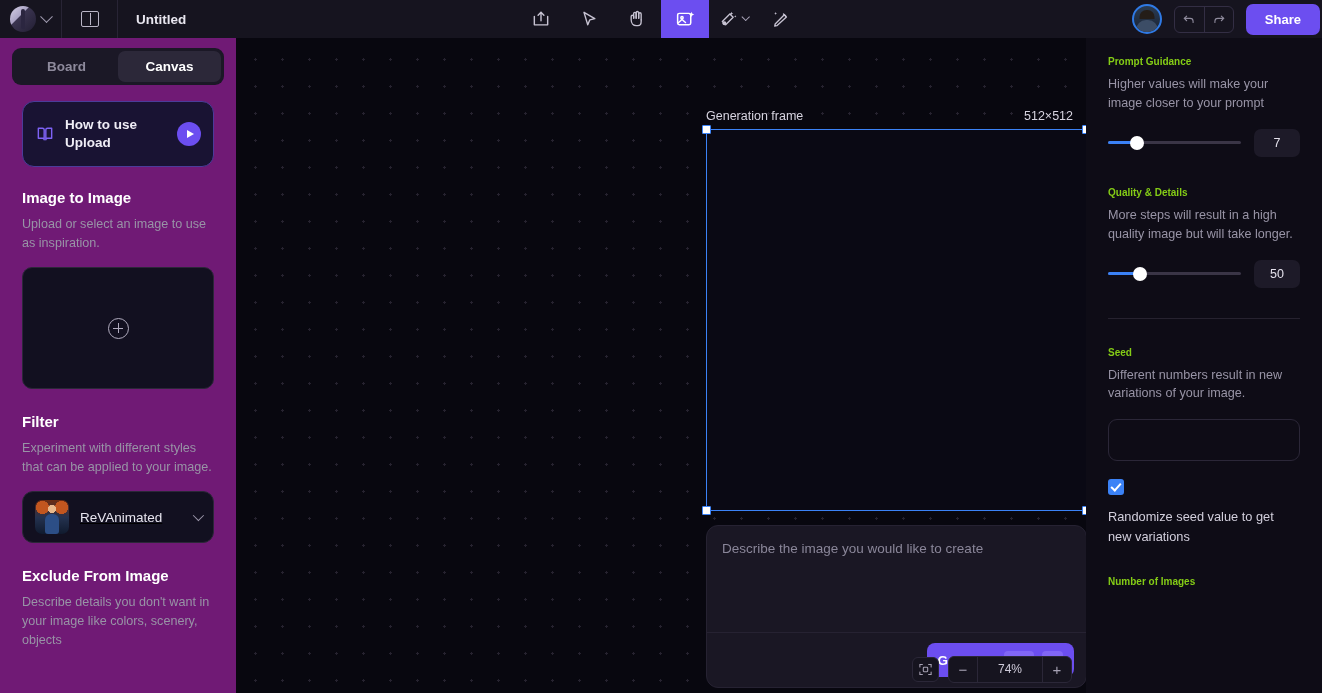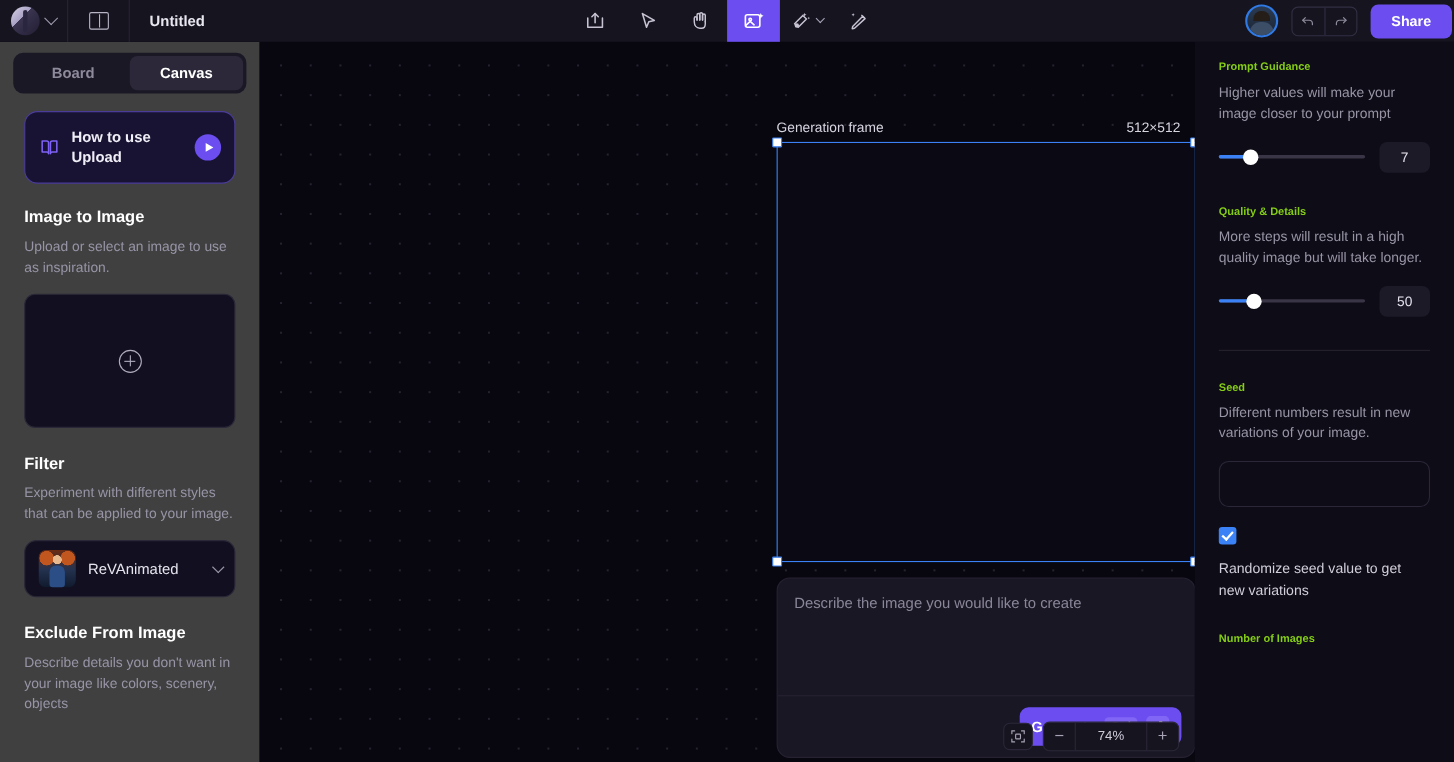--- a/index.html
+++ b/index.html
@@ -85,21 +85,21 @@
     background: #6c4ef0; color: #fff; font-size: 13px; font-weight: 700;
     border: none; border-radius: 7px; padding: 8px 19px; cursor: pointer;
     font-family: "Liberation Sans", sans-serif;
   }
 
   
   .body { flex: 1; display: flex; position: relative; overflow: hidden; }
 
   
   .sidebar {
-    width: 236px; min-width: 236px; background: #404040;
+    width: 236px; min-width: 236px; background: #701a75;
     padding: 10px 22px 0 22px; overflow: hidden; position: relative;
   }
   .tabs {
     display: flex; background: #1b1826; border-radius: 9px; padding: 3px;
     margin: 0 -10px 16px -10px;
   }
   .tab {
     flex: 1; text-align: center; font-size: 13.5px; font-weight: 700;
     color: #8e8a9c; padding: 8px 0; border-radius: 7px; cursor: pointer;
   }
@@ -131,21 +131,21 @@
   }
   .plus-circ::before, .plus-circ::after {
     content:""; position:absolute; background:#b0abbe;
   }
   .plus-circ::before { left: 4.5px; top: 9px; width: 10px; height: 1.5px; }
   .plus-circ::after { top: 4.5px; left: 9px; height: 10px; width: 1.5px; }
 
   .filter-select {
     display: flex; align-items: center; gap: 11px;
     border: 1px solid #2b2738; border-radius: 11px; padding: 8px 12px;
-    background: #121020; cursor: pointer; margin-bottom: 24px;
+    background: #121020; cursor: pointer; margin-bottom: 24px; text-decoration: underline;
   }
   .filter-thumb {
     width: 34px; height: 34px; border-radius: 7px; flex: none; overflow: hidden;
     background:
       radial-gradient(circle at 50% 26%, #e8b98e 0 13%, transparent 14%),
       radial-gradient(circle at 22% 22%, #c2561f 0 17%, transparent 18%),
       radial-gradient(circle at 78% 22%, #c2561f 0 17%, transparent 18%),
       linear-gradient(180deg,#6b2b12 0%,#24324f 52%,#101a2e 100%);
     position: relative;
   }

